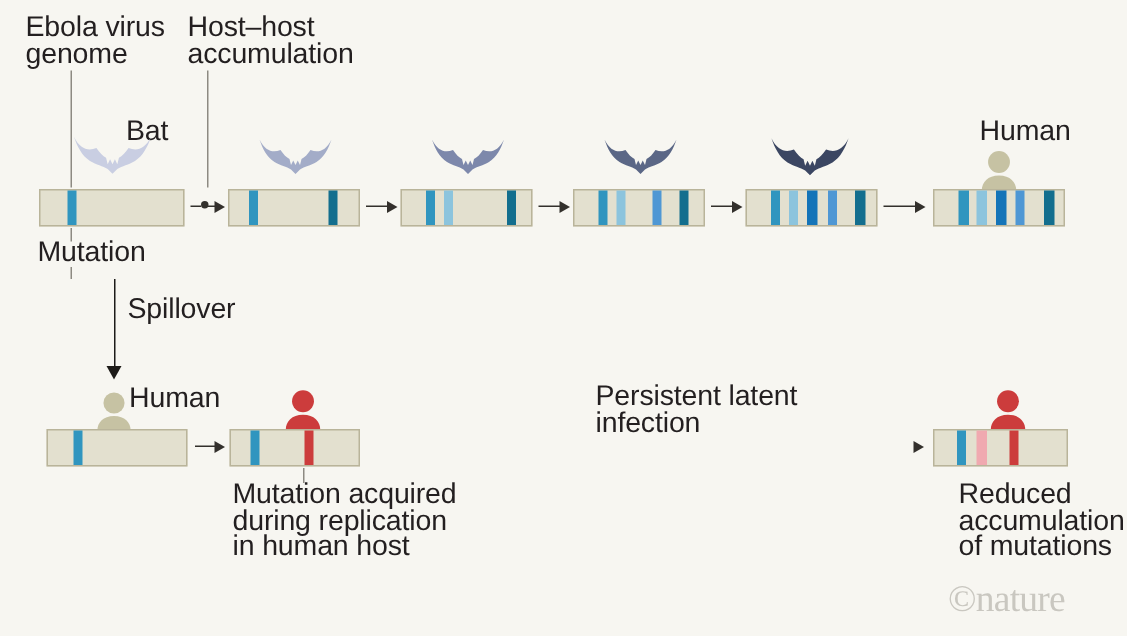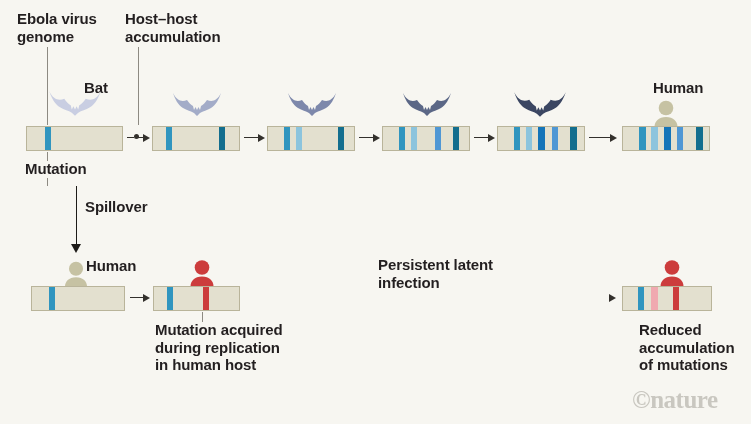--- a/index.html
+++ b/index.html
@@ -15,25 +15,24 @@
     position: relative;
     width: 751px;
     height: 424px;
     background: #f7f6f1;
     overflow: hidden;
   }
   .lbl {
     position: absolute;
     color: #231f20;
     font-family: "Liberation Sans", sans-serif;
-    font-size: 15px;
+    font-size: 19px;
     line-height: 17.5px;
     white-space: pre-line;
     letter-spacing: -0.1px;
-    font-weight: bold;
   }
   
   .genome {
     position: absolute;
     background: #e3e0cf;
     border: 1px solid #b9b49a;
     box-sizing: border-box;
   }
   .stripe {
     position: absolute;
@@ -82,21 +81,21 @@
   
   .human {
     position: absolute;
   }
   .human svg { display: block; }
   
   .nature-logo {
     position: absolute;
     color: #c9c7c0;
     font-family: "Liberation Serif", serif;
-    font-weight: bold;
+    font-weight: normal;
     font-size: 25px;
     letter-spacing: -0.5px;
   }
 </style>
 </head>
 <body>
 
 <div id="figure">
 
   <div class="lbl" style="left:17px; top:10px;">Ebola virus
@@ -112,21 +111,21 @@
   <div class="lbl" style="left:85px; top:198px;">Spillover</div>
 
   <div class="lbl" style="left:653px; top:79px;">Human</div>
 
   <div class="lbl" style="left:86px; top:257px;">Human</div>
 
   <div class="lbl" style="left:155px; top:321px;">Mutation acquired
 during replication
 in human host</div>
 
-  <div class="lbl" style="left:378px; top:256px;">Persistent latent
+  <div class="lbl" style="left:397px; top:256px;">Persistent latent
 infection</div>
 
   <div class="lbl" style="left:624px; top:321px;margin-left:15px;">Reduced
 accumulation
 of mutations</div>
 
   <div class="nature-logo" style="left:632px; top:386px;">©nature</div>
 
   <div class="leader" style="left:47px; top:47px; height:78px;"></div>
   <div class="leader" style="left:138px; top:47px; height:78px;"></div>

